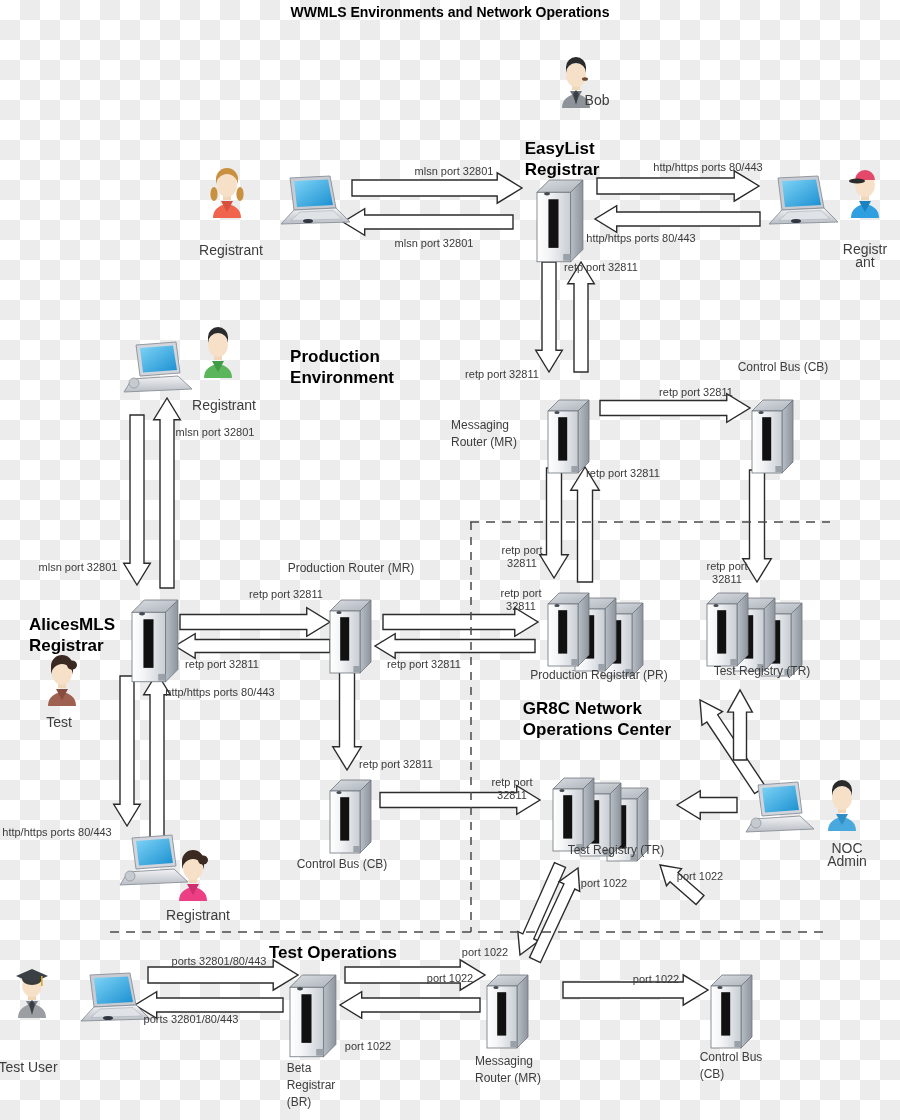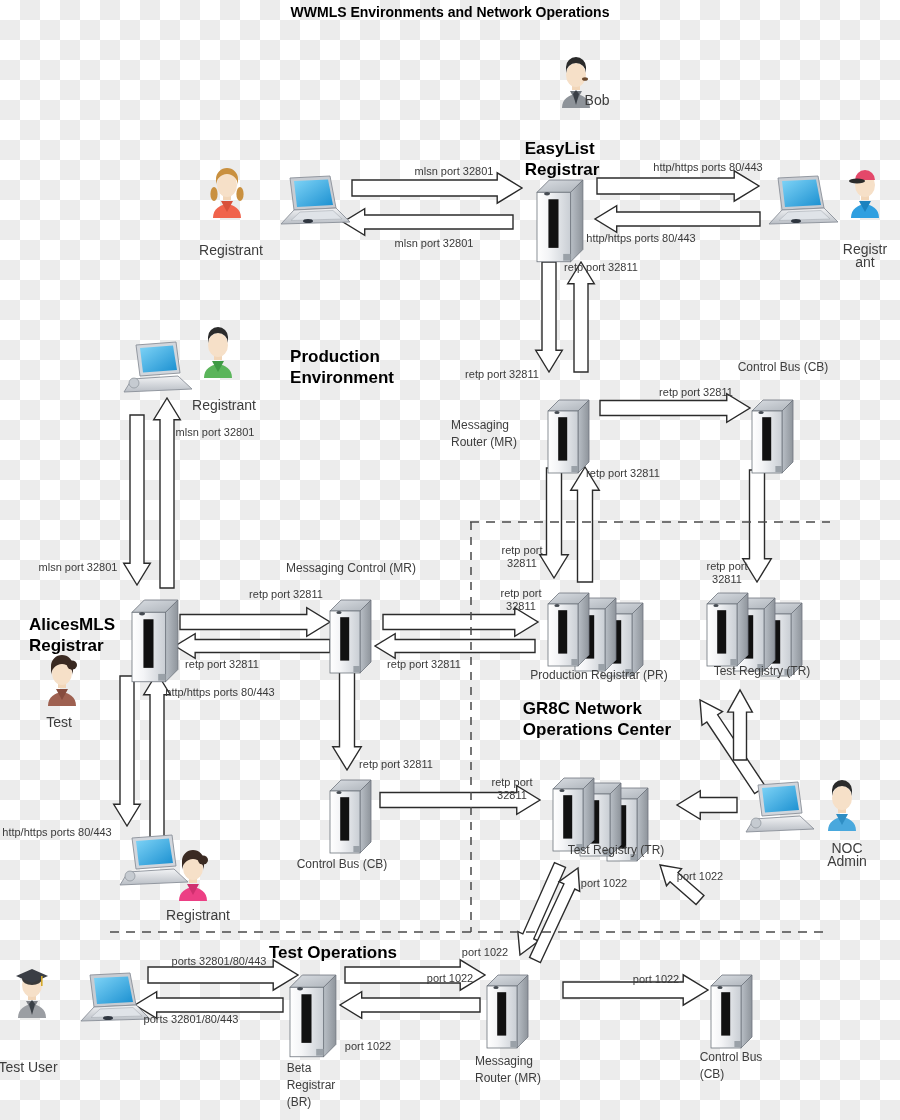--- a/index.html
+++ b/index.html
@@ -368,21 +368,21 @@
 </svg>
 
 <div id="textlayer">
     <div class="hdr" style="left: 342px; top: 346px;">Production<br>Environment</div>
     <div class="hdr" style="left: 597px; top: 698px;">GR8C Network<br>Operations Center</div>
     <div class="hdr" style="left: 333px; top: 942px;">Test Operations</div>
     <div class="hdr" style="left: 562px; top: 138px; font-size: 17px;">EasyList<br>Registrar</div>
     <div class="lbl2" style="left: 484px; top: 417px;">Messaging<br>Router (MR)</div>
     <div class="lbl2" style="left: 783px; top: 359px;">Control Bus (CB)</div>
     <div class="hdr" style="left: 72px; top: 614px; font-size: 17px;">AlicesMLS<br>Registrar</div>
-    <div class="lbl2" style="left: 351px; top: 560px;">Messaging Control (MR)</div>
+    <div class="lbl2" style="left: 351px; top: 560px;">Production Router (MR)</div>
     <div class="lbl2" style="left: 599px; top: 667px;">Production Registrar (PR)</div>
     <div class="lbl2" style="left: 762px; top: 663px;">Test Registry (TR)</div>
     <div class="lbl2" style="left: 342px; top: 856px;">Control Bus (CB)</div>
     <div class="lbl2" style="left: 616px; top: 842px;">Test Registry (TR)</div>
     <div class="lbl2" style="left: 311px; top: 1052px; margin-top: 8px;">Beta<br>Registrar<br>(BR)</div>
     <div class="lbl2" style="left: 508px; top: 1053px;">Messaging<br>Router (MR)</div>
     <div class="lbl2" style="left: 731px; top: 1049px;">Control Bus<br>(CB)</div>
     <div class="pername" style="left: 597px; top: 94px;">Bob</div>
     <div class="pername" style="left: 231px; top: 244px;">Registrant</div>
     <div class="pername" style="left: 865px; top: 243px;">Registr<br>ant</div>

